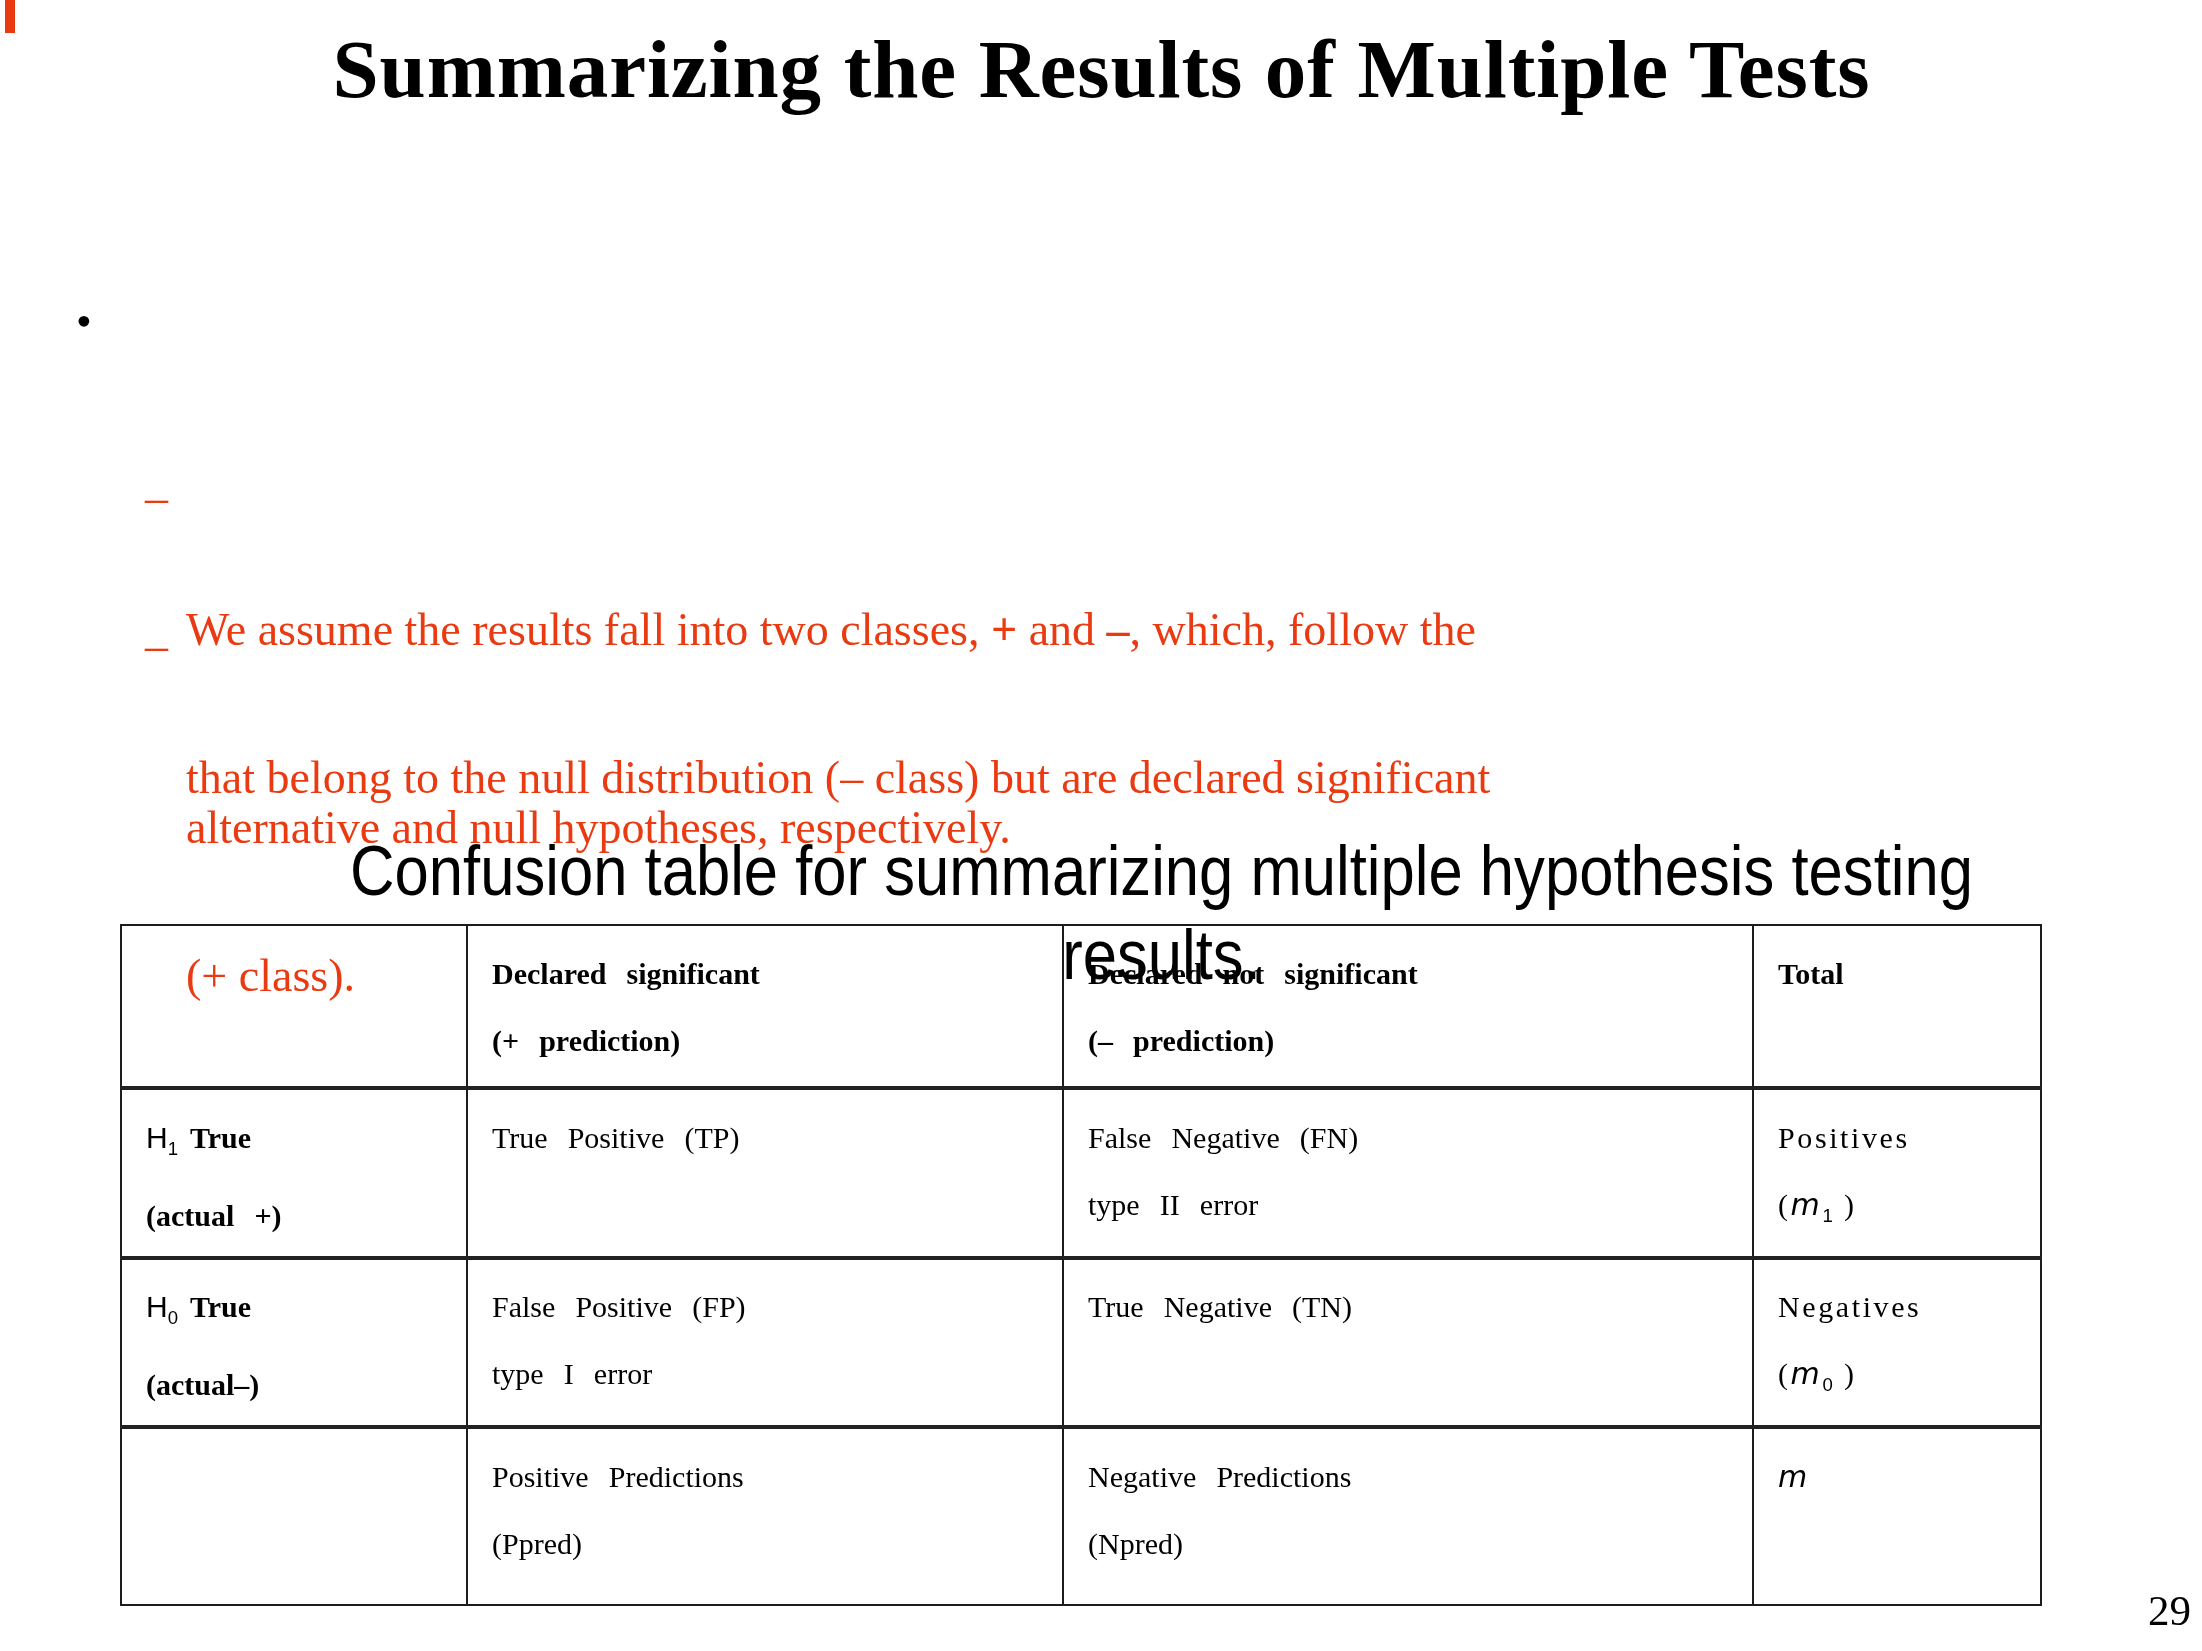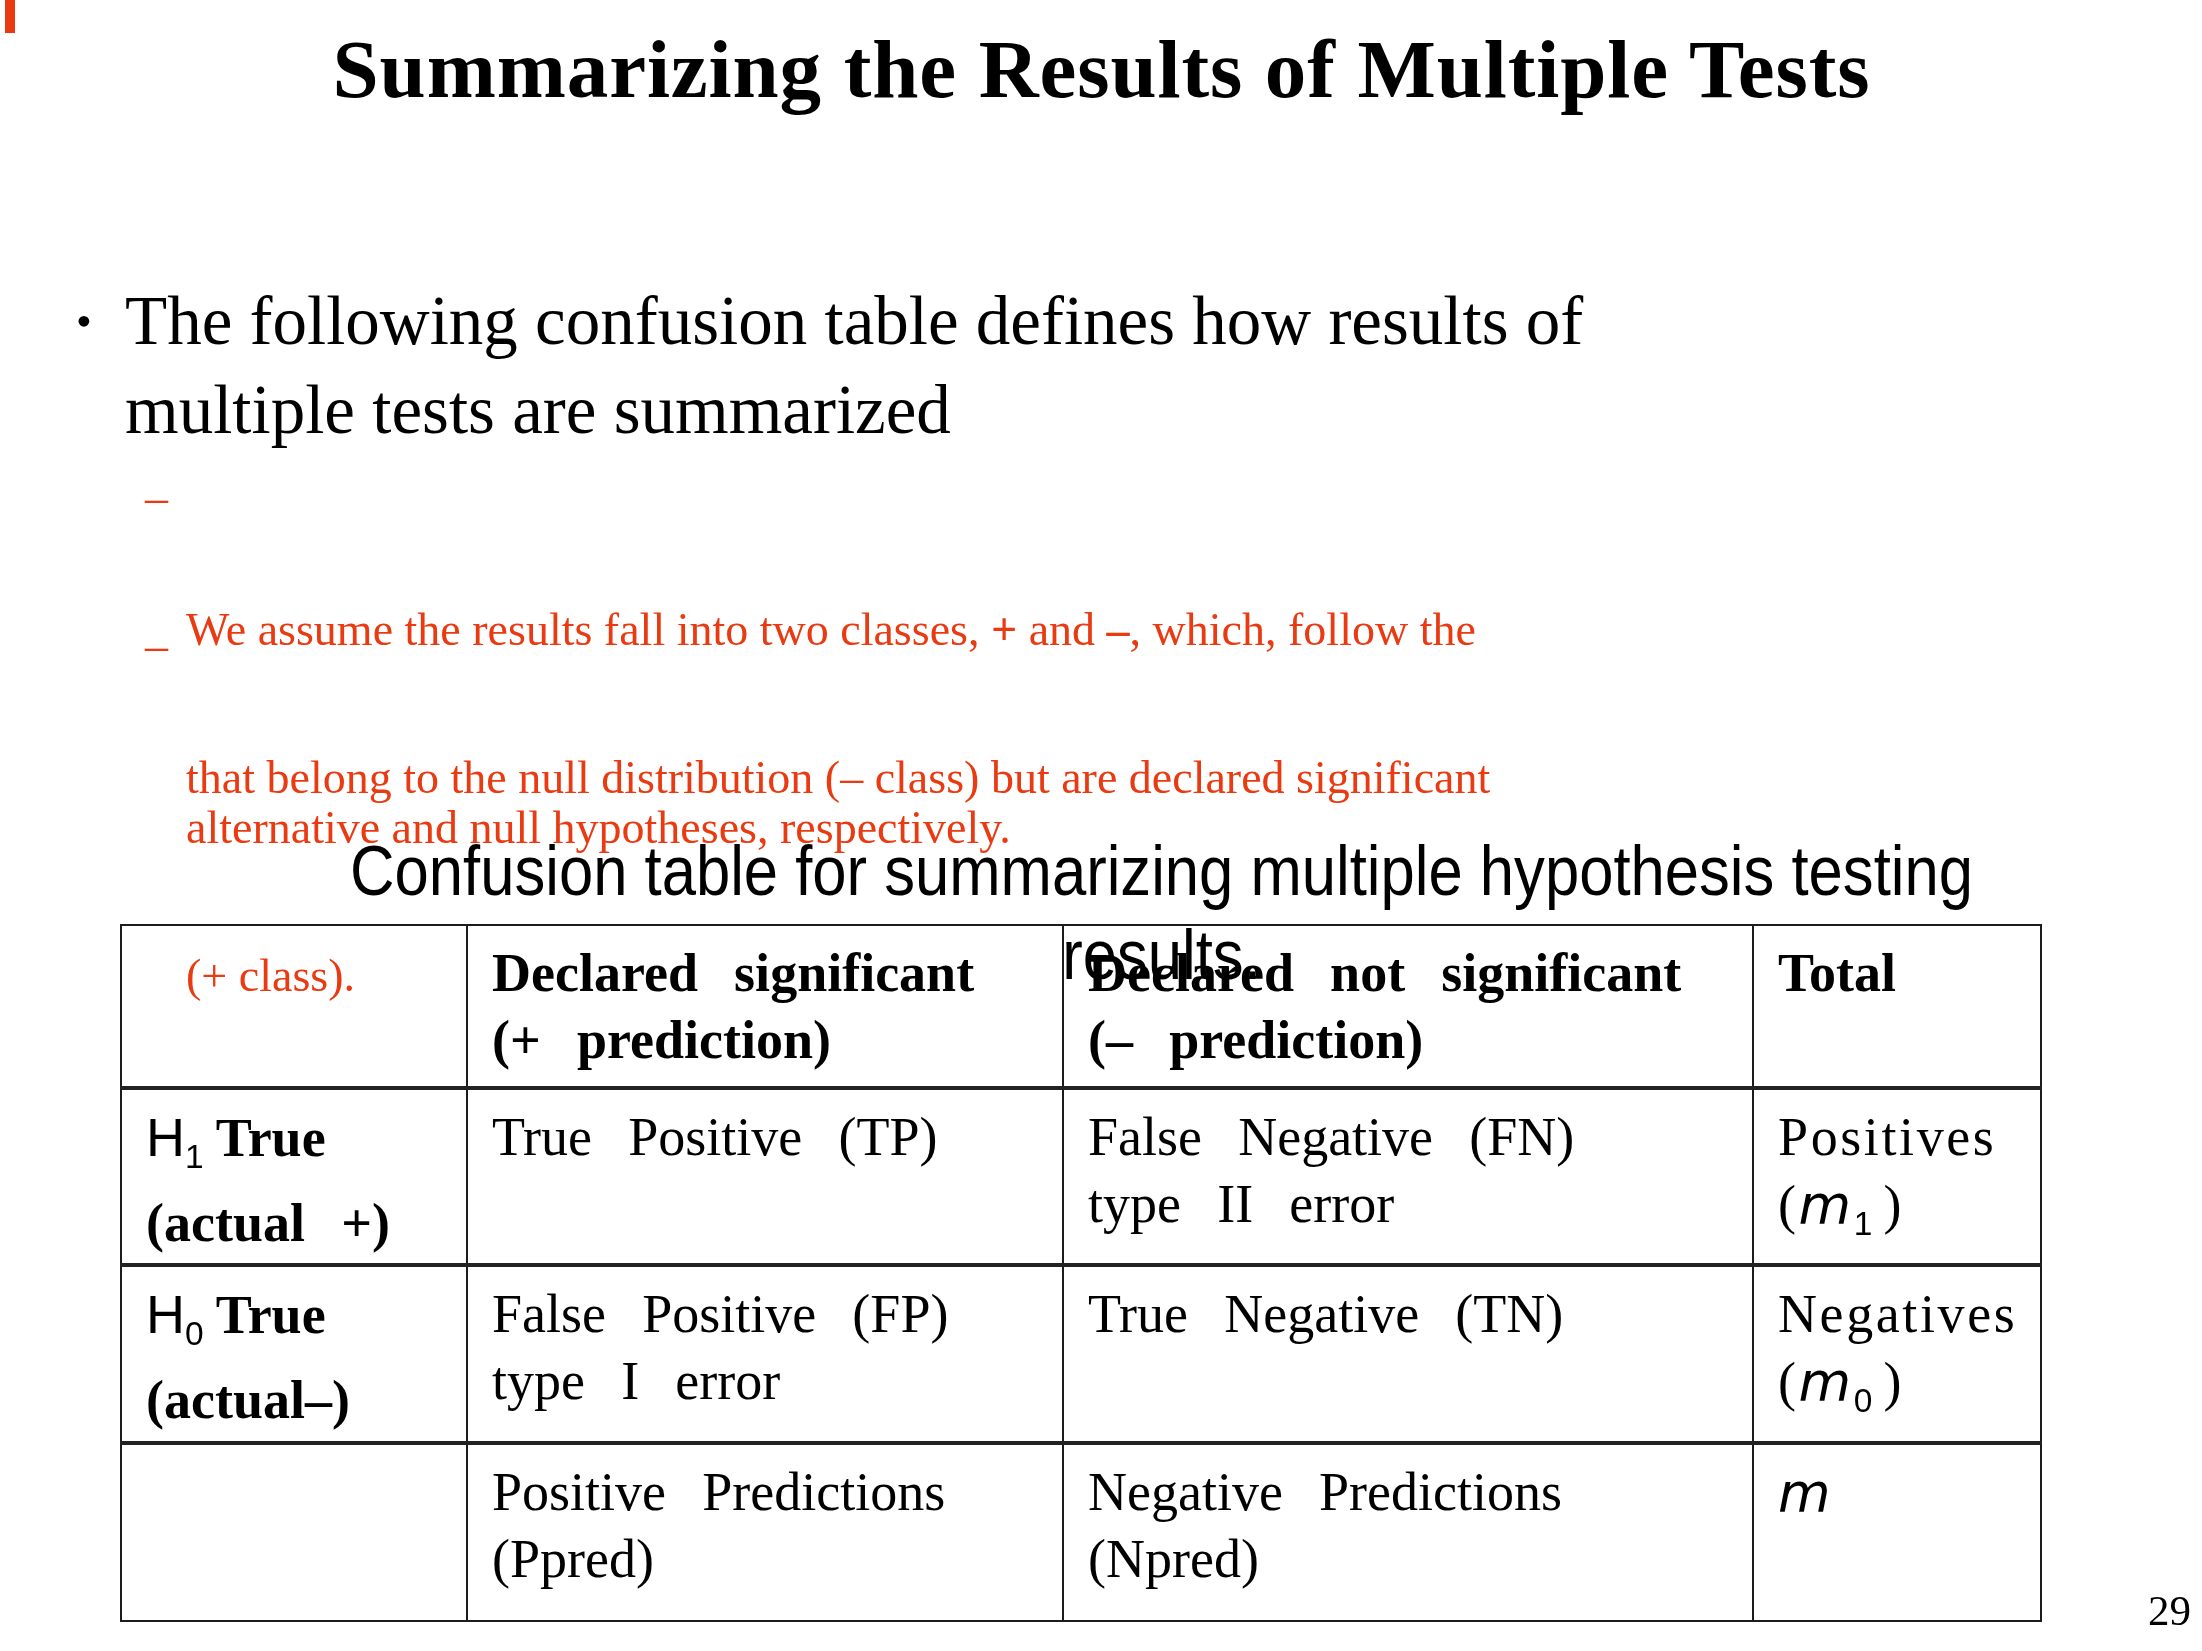--- a/index.html
+++ b/index.html
@@ -76,21 +76,21 @@
     transform-origin: 50% 50%;
     letter-spacing: 0px;
   }
 
   table.conf {
     position: absolute;
     left: 120px; top: 924px;
     width: 1920px; height: 661px;
     border-collapse: collapse;
     table-layout: fixed;
-    font-size: 54px;
+    font-size: 30px;
   }
   table.conf, table.conf td {
     border: 2.6px solid #1c1c1c;
   }
   table.conf tr.hsep td { border-top: 4.3px solid #222; }
   table.conf td {
     vertical-align: top;
     padding: 13.8px 12px 6.9px 24px;
     word-spacing: 0.42em;
     line-height: 67px;
@@ -124,24 +124,20 @@
 <body>
 
 <div class="slide">
 
   <div class="corner-artifact"></div>
 
   <div class="title">Summarizing the Results of Multiple Tests</div>
 
   <div class="bullet-block">
     <div class="bullet-dot">•</div>
-    <div class="bullet-text">
-      <div>The following confusion table defines how results of</div>
-      <div>multiple tests are summarized</div>
-    </div>
   </div>
 
   <div class="sub-bullet sub-bullet-1 red">
     <div class="dash">–</div>
     <div>
       <div><span>We assume the results fall into two classes, </span><b>+</b><span> and </span><b>–</b><span>, which, follow the</span></div>
       <div>alternative and null hypotheses, respectively.</div>
     </div>
   </div>
 

